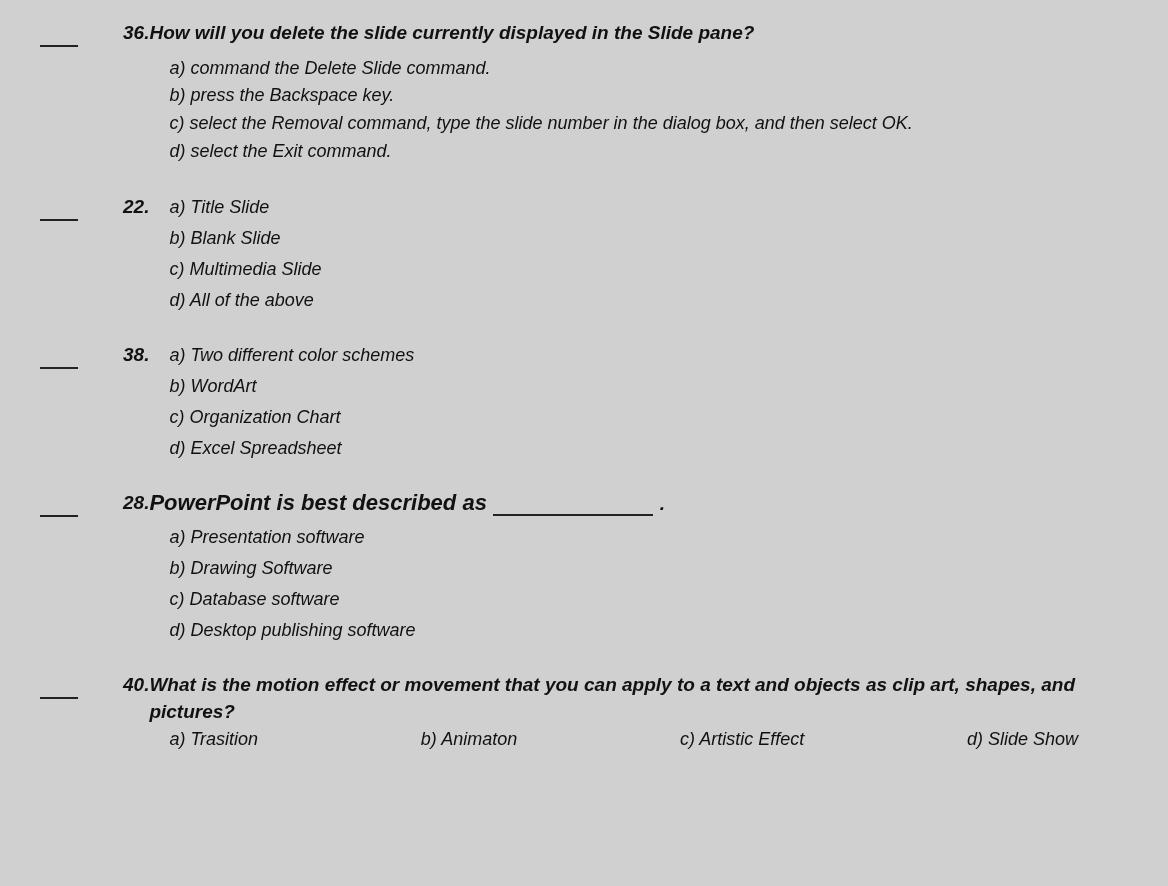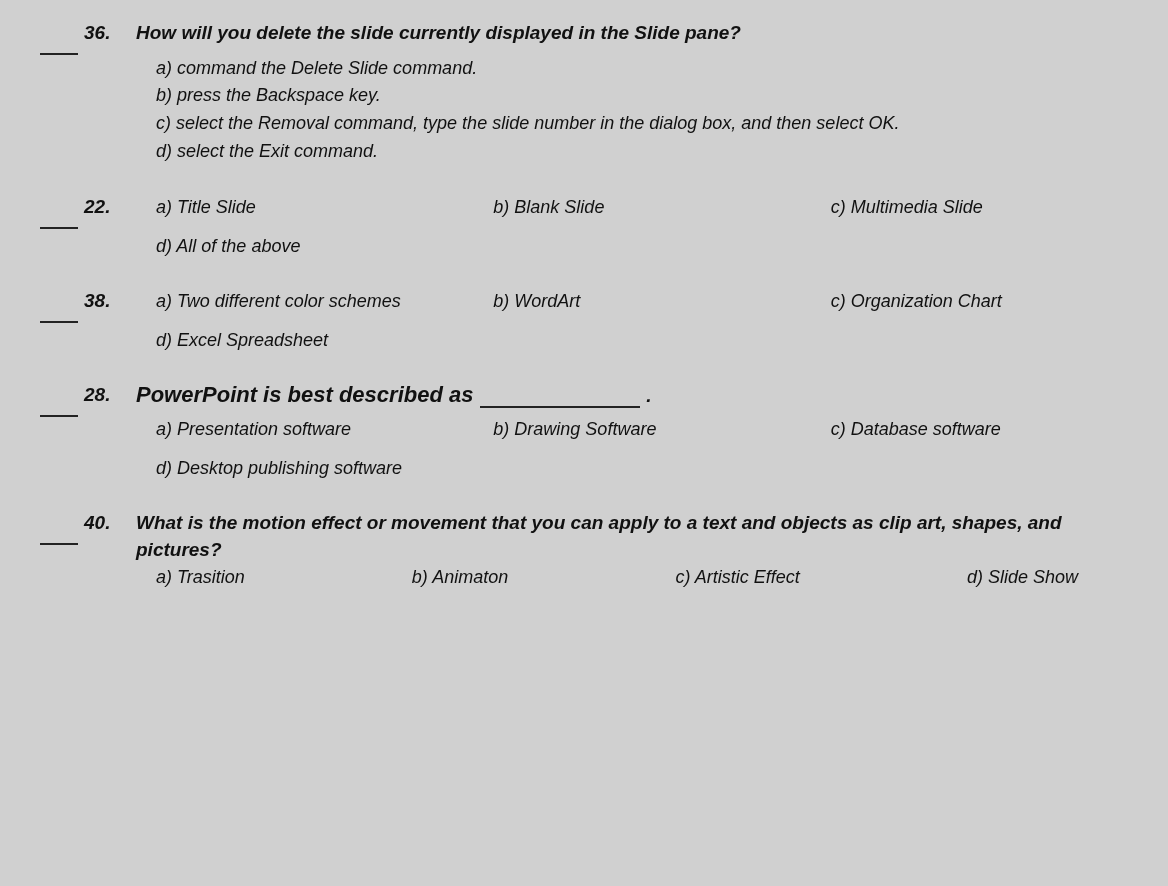--- a/index.html
+++ b/index.html
@@ -18,50 +18,50 @@
     }
 
     .question-block {
       display: flex;
       margin-bottom: 28px;
       align-items: flex-start;
     }
 
     .question-number-area {
       display: flex;
-      align-items: flex-end;
+      align-items: center;
       min-width: 80px;
       flex-shrink: 0;
+      gap: 39px;
     }
 
     .blank-line {
       width: 38px;
       border-bottom: 2px solid #222;
       margin-right: 6px;
       margin-top: 18px;
       flex-shrink: 0;
     }
 
     .question-content {
       flex: 1;
-      margin-left: 16px;
     }
 
     .question-text {
       font-size: 19px;
       font-weight: 600;
       font-style: italic;
       margin-bottom: 8px;
       line-height: 1.4;
     }
 
     .options-grid {
       display: grid;
-      grid-template-columns: 1fr 1fr 1fr;
-      gap: 12px 40px;
+      grid-template-columns: 1fr;
+      gap: 4px 40px;
       padding-left: 20px;
     }
 
     .option {
       font-size: 18px;
       font-style: italic;
       line-height: 1.5;
     }
 
     .q36-options {

